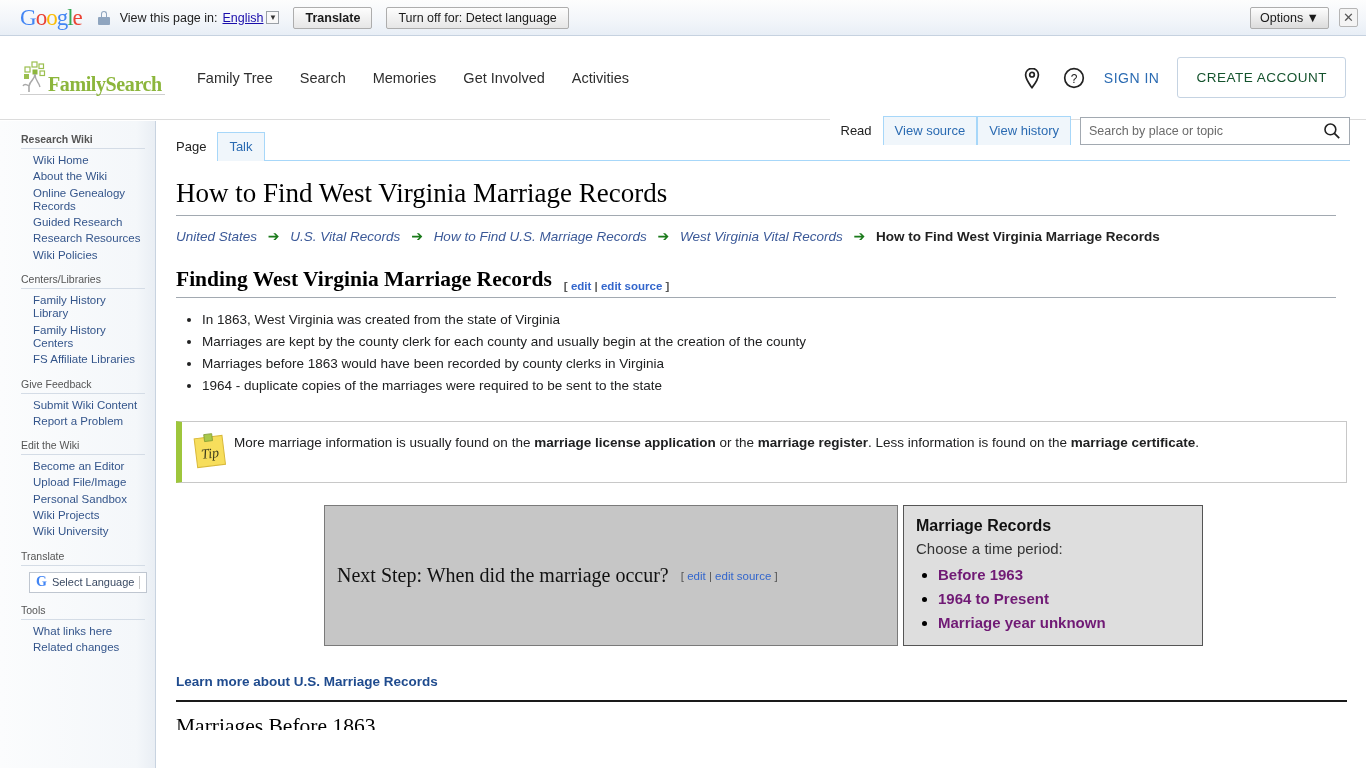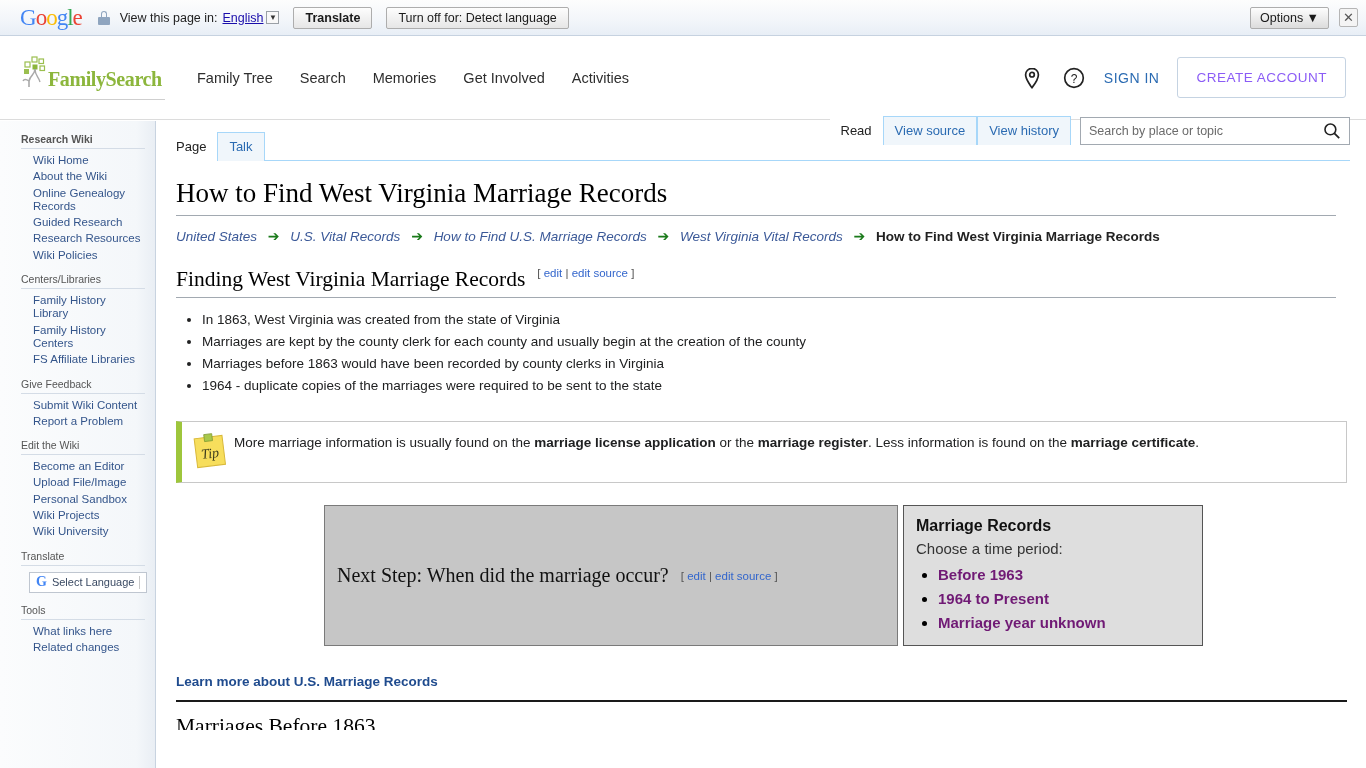--- a/index.html
+++ b/index.html
@@ -74,42 +74,42 @@
   }
 
   
   #fs-header {
     position:absolute; top:36px; left:0; width:1366px; height:84px;
     background:#fff; border-bottom:1px solid #dcdcdc;
     display:flex; align-items:center;
   }
   #fs-logo-wrap {
     margin-left: 20px; width: 145px; position: relative;
-    border-bottom: 1px solid #cfcfcf; padding-bottom: 10px;
+    border-bottom: 1px solid #cfcfcf; 
     display:flex; align-items:flex-end;
   }
   #fs-tree { width: 32px; height: 34px; flex:0 0 32px; }
   #fs-name {
     font-family: "Liberation Serif", serif;
     font-weight: bold; font-size: 20px;
     color: #8cb63c; letter-spacing: -0.4px;
     margin-left: -4px; line-height: 1;
     white-space: nowrap;
   }
   #fs-nav { display:flex; margin-left: 32px; gap: 27px; }
   #fs-nav a {
     font-size: 14.5px; color: #2e2e2e; text-decoration:none; cursor:pointer;
   }
   #fs-right { margin-left:auto; display:flex; align-items:center; padding-right:20px; gap: 18px; }
   .hdr-icon { width: 24px; height: 24px; cursor:pointer; }
   #fs-signin {
     font-size: 14px; color: #2b6bb2; letter-spacing:.5px; cursor:pointer;
   }
   #fs-create {
-    font-size: 13.5px; color: #8b5cf6; letter-spacing:.5px;
+    font-size: 13.5px; color: #14532d; letter-spacing:.5px;
     border:1px solid #c5d3e2; border-radius:3px;
     padding: 12px 18px; cursor:pointer; white-space:nowrap;
   }
 
   
   #sidebar {
     position:absolute; top:121px; left:0; width:156px; height:647px;
     background: linear-gradient(to right, #fbfcfd 0%, #f4f7fa 88%, #e9eef4 100%);
     border-right: 1px solid #c8d3e0;
     padding-top: 12px;
@@ -180,24 +180,24 @@
 
   #breadcrumb { margin: 10px 0 0 0; font-size: 13.5px; line-height: 20px; }
   #breadcrumb .crumb {
     font-style: italic; color:#3b5998; text-decoration:none; cursor:pointer;
   }
   #breadcrumb .arrow { color:#1a7a1a; padding: 0 7px; font-size: 14px; }
   #breadcrumb .current { font-weight: bold; color:#222; }
 
   h2.section {
     font-family:"Liberation Serif", serif;
-    font-size: 21.5px; font-weight: normal; color:#000;
+    font-size: 21.5px; font-weight: bold; color:#000;
     margin: 20px 0 0 0; padding-bottom: 5px;
     border-bottom: 1px solid #a2a9b1;
-    display:flex; align-items:flex-start;
+    display:flex; align-items:flex-end;
   }
   .editlinks {
     font-family:"Liberation Sans",sans-serif;
     font-size: 11.5px; color:#555; margin-left: 12px; white-space:nowrap;
   }
   .editlinks a { color:#3366cc; text-decoration:none; cursor:pointer; }
   .editlinks .sep { color:#555; }
 
   ul.bullets { margin: 11px 0 0 0; padding-left: 26px; }
   ul.bullets li {

